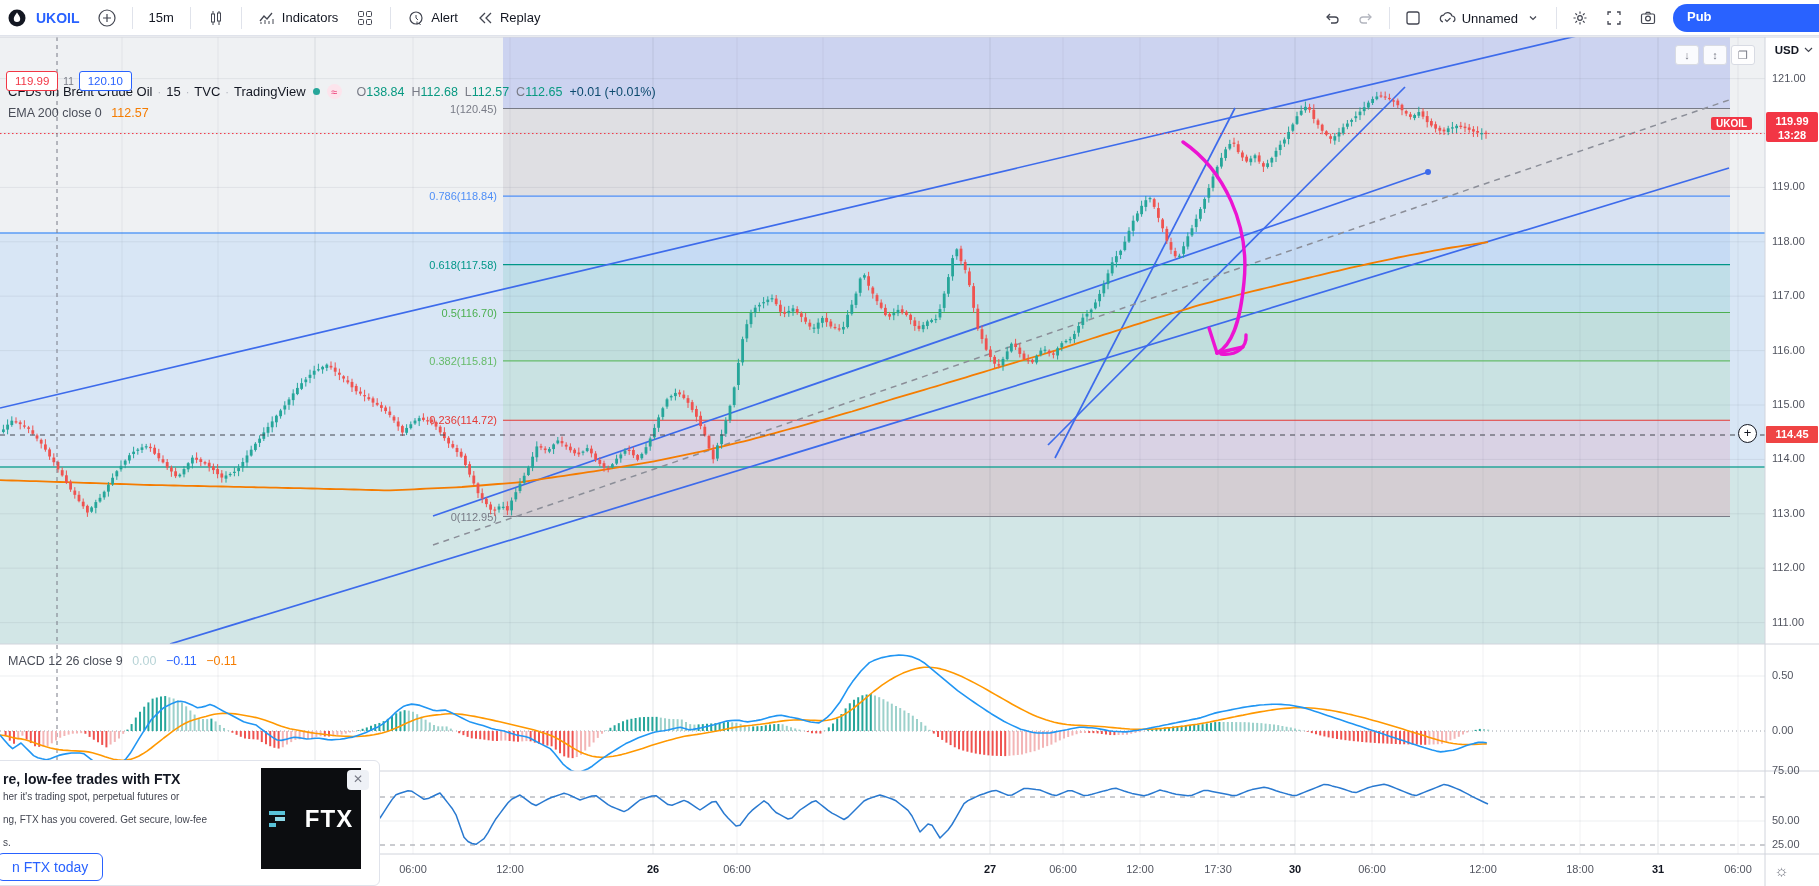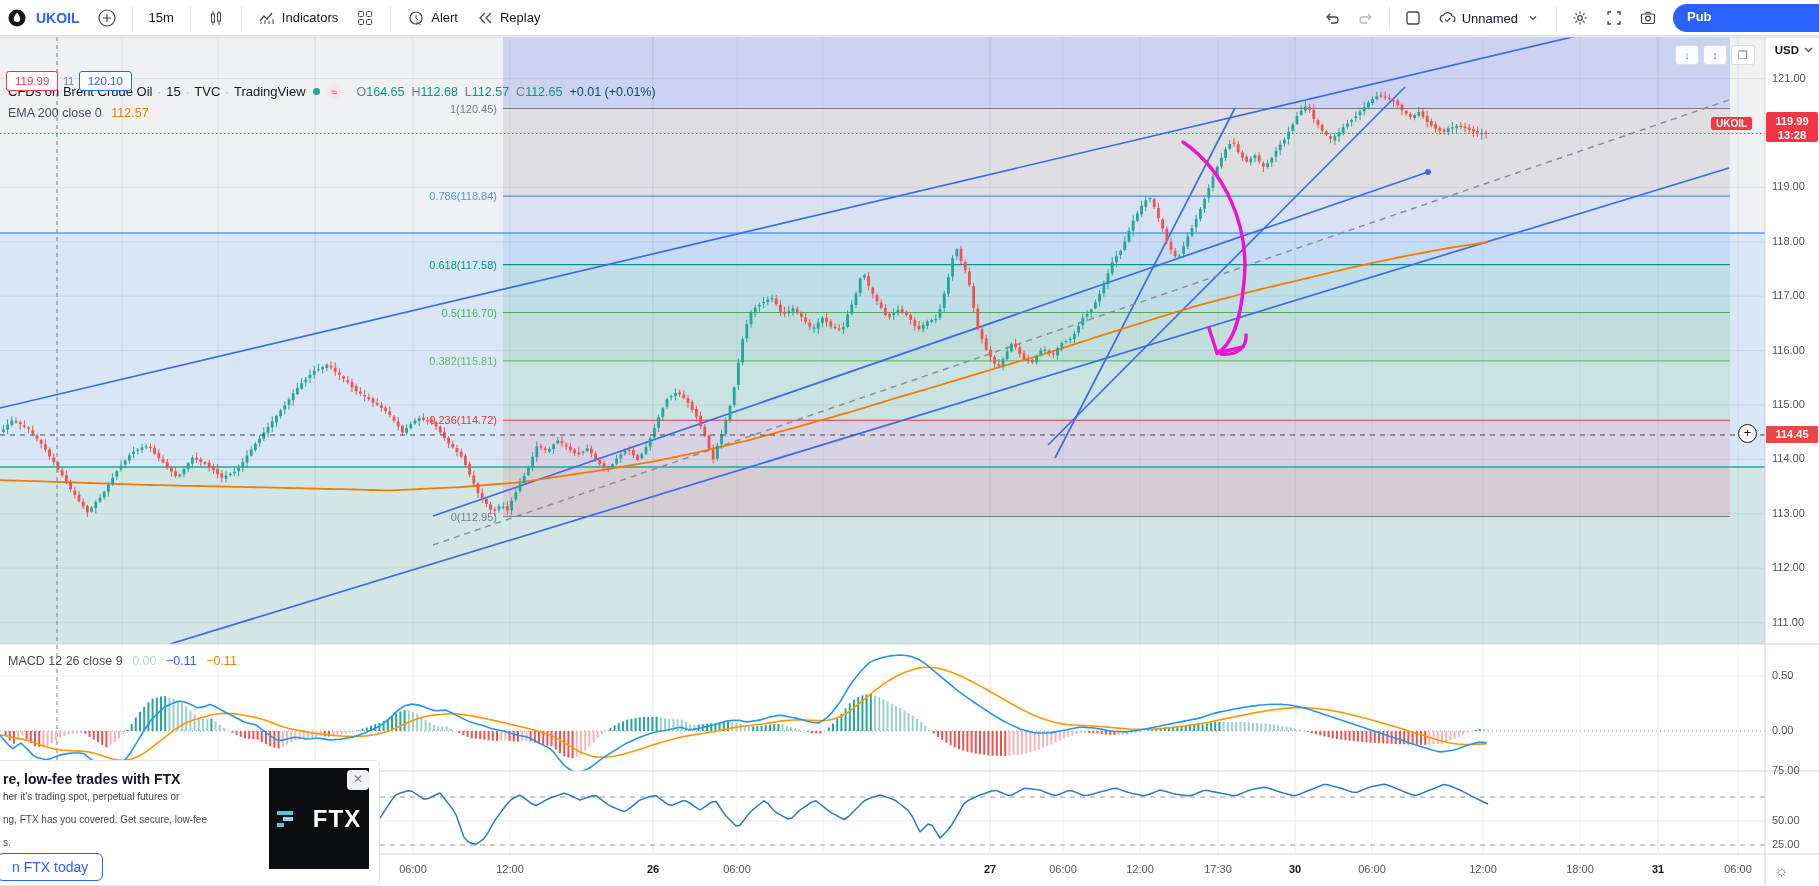--- a/index.html
+++ b/index.html
@@ -56,21 +56,21 @@
     border:1px solid #d8dbe3; border-radius:3px; color:#787b86; font-size:11px; text-align:center; line-height:18px; z-index:21;}
   #theme-sun { left:1774px; top:862px; font-size:16px; color:#787b86; z-index:21; }
 
   
   #ad-card { left:-12px; top:760px; width:392px; height:126px; background:#fff; border:1px solid #e0e3eb;
     border-radius:6px; z-index:30; padding-left:12px; }
   #ad-head { position:absolute; left:14px; top:10px; font-size:14px; font-weight:bold; color:#131722; }
   .ad-line { position:absolute; left:14px; font-size:10px; color:#434651; }
   #ad-btn { position:absolute; left:8px; top:92px; border:1.5px solid #2962ff; color:#2962ff; border-radius:6px;
     font-size:14px; padding:5px 14px; background:#fff; }
-  #ftx-logo { position:absolute; left:280px; top:7px; width:100px; height:101px; background:#0c0d10;
+  #ftx-logo { position:absolute; left:272px; top:7px; width:100px; height:101px; background:#0c0d10;
     display:flex; align-items:center; justify-content:center; gap:20px; }
   .ftx-bars { display:inline-block; width:16px; height:16px; position:relative; }
   .ftx-bars i { position:absolute; left:0; background:#59c2d8; height:4px; display:block; }
   .ftx-bars i:nth-child(1){ top:0; width:16px; }
   .ftx-bars i:nth-child(2){ top:6px; left:6px; width:10px; background:#8ed7e6;}
   .ftx-bars i:nth-child(3){ top:12px; width:7px; }
   #ftx-txt { color:#fff; font-weight:bold; font-size:24px; letter-spacing:1px; }
   #ad-close { position:absolute; left:358px; top:9px; width:22px; height:20px; background:#eef1f6;
     border-radius:4px; color:#787b86; text-align:center; line-height:19px; font-size:12px; z-index:31; }
 
@@ -1407,21 +1407,21 @@
     <span>CFDs on Brent Crude Oil</span>
     <span class="lg-sep">·</span>
     <span>15</span>
     <span class="lg-sep">·</span>
     <span>TVC</span>
     <span class="lg-sep">·</span>
     <span>TradingView</span>
     <span class="status-dot"></span>
     <span class="approx-badge">≈</span>
     <span id="ohlc">
-      <span><span class="ohlc-l">O</span><span class="ohlc-v" style="color:#089981">164.65</span></span>
+      <span><span class="ohlc-l">O</span><span class="ohlc-v" style="color:#089981">138.84</span></span>
       <span><span class="ohlc-l">H</span><span class="ohlc-v" style="color:#089981">112.68</span></span>
       <span><span class="ohlc-l">L</span><span class="ohlc-v" style="color:#089981">112.57</span></span>
       <span><span class="ohlc-l">C</span><span class="ohlc-v" style="color:#089981">112.65</span></span>
       <span class="ohlc-v" style="color:#0c4a6e">+0.01 (+0.01%)</span>
     </span>
   </div>
 
   <div class="ovl" id="bidask">
     <span class="quote-box bid">119.99</span>
     <span class="spread">11</span>

